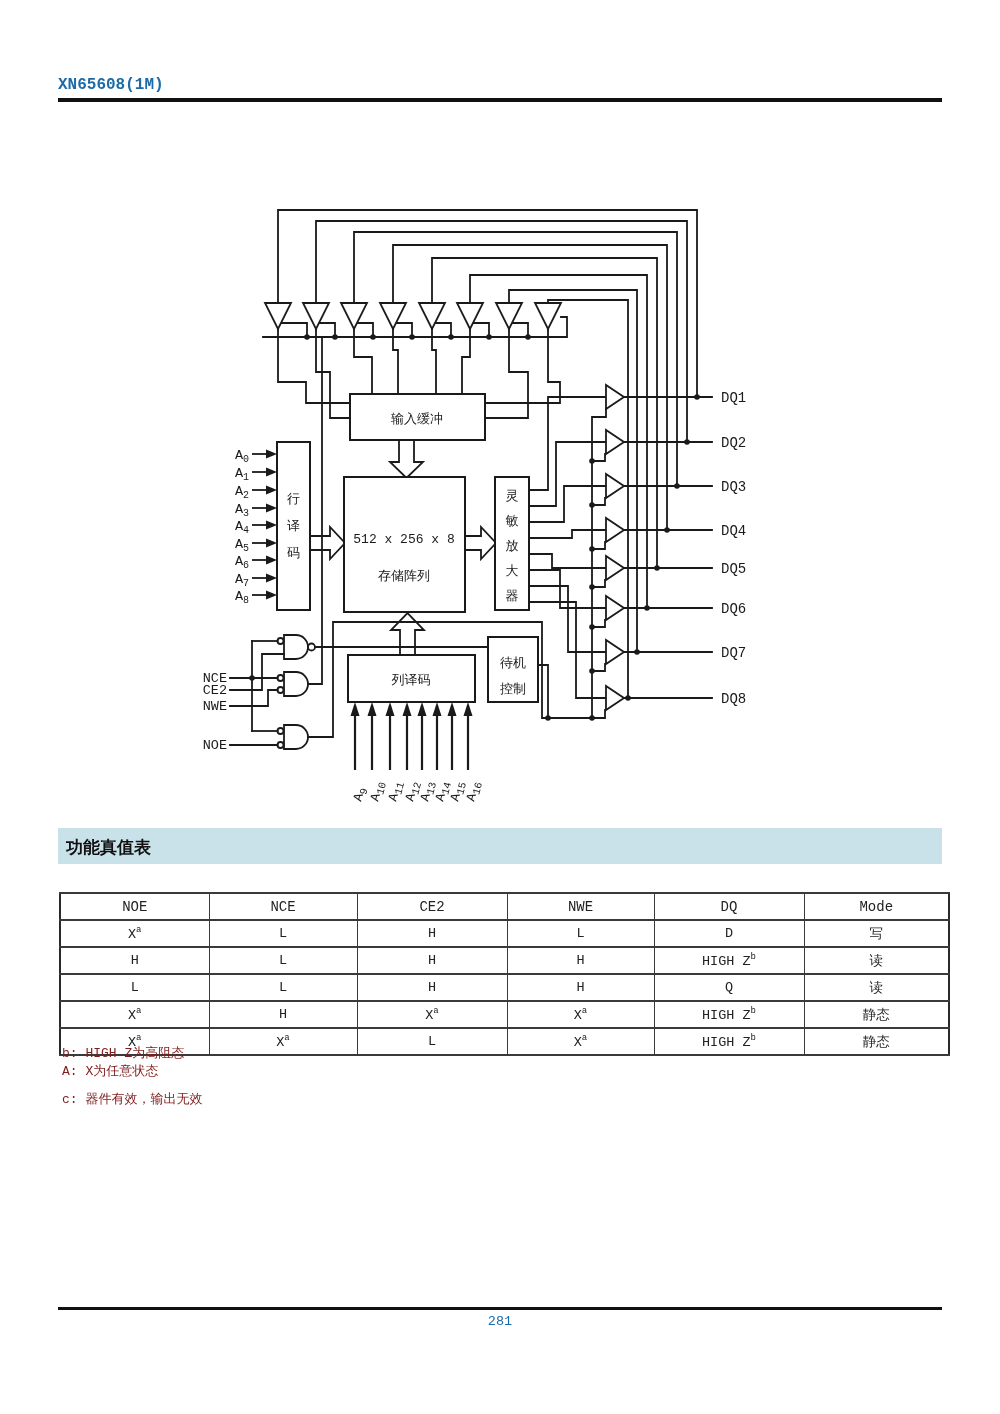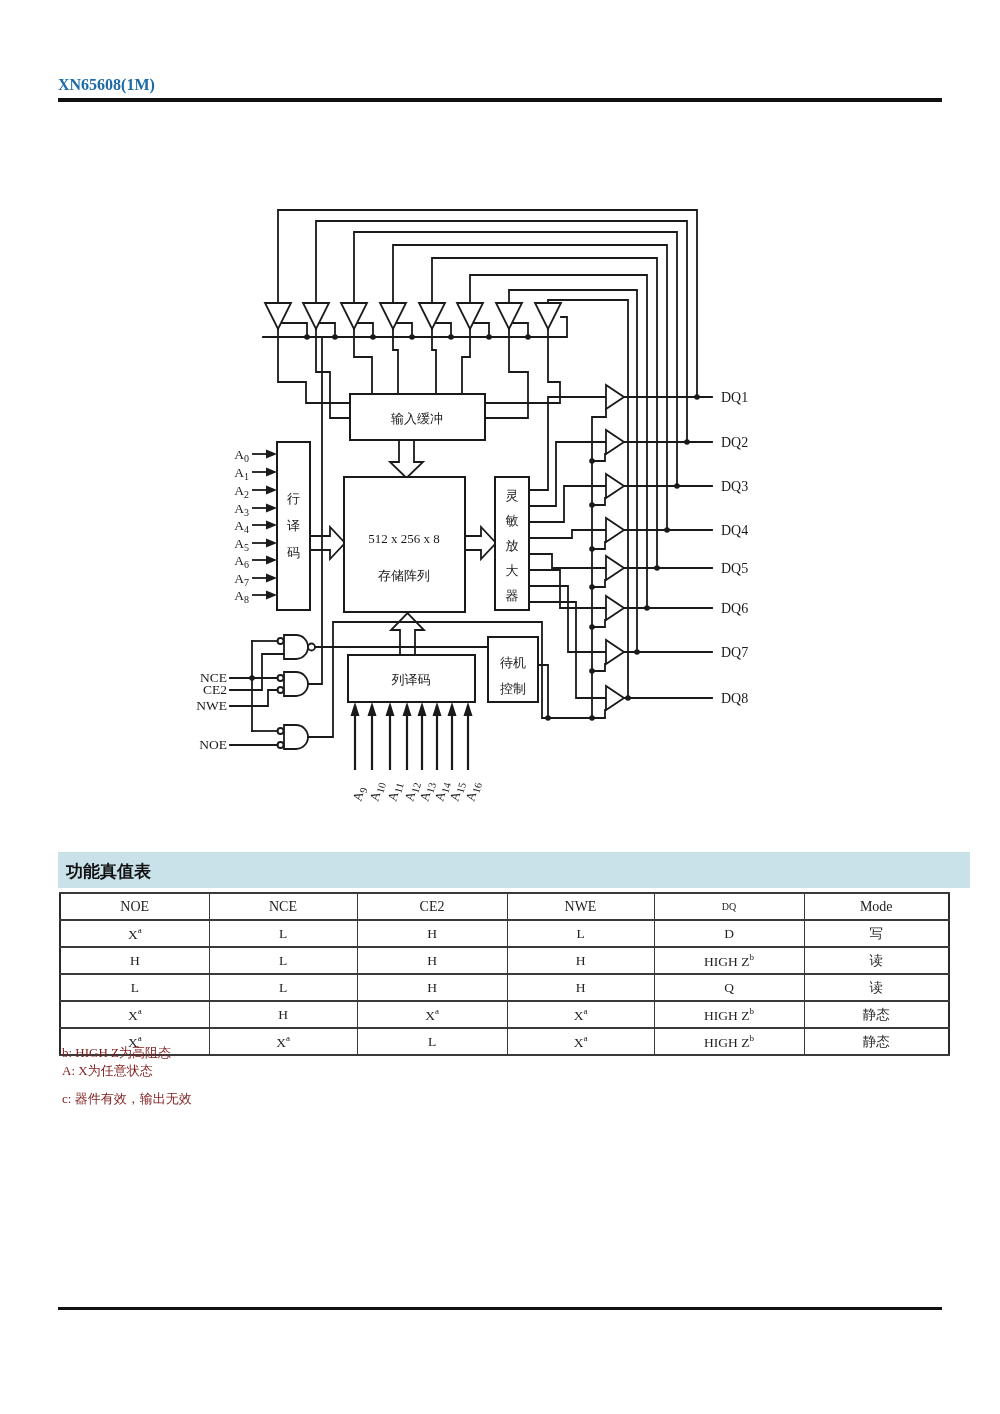--- a/index.html
+++ b/index.html
@@ -1,24 +1,24 @@
 <!DOCTYPE html>
 <html><head>
 <meta charset="utf-8">
 <style>
   html,body{margin:0;padding:0;background:#ffffff;}
   #page{position:relative;width:1000px;height:1414px;background:#ffffff;overflow:hidden;
-        font-family:Liberation Serif, serif;color:#1a1a1a;}
+        font-family:Liberation Mono, monospace;color:#1a1a1a;}
   .abs{position:absolute;}
   #doc-title{left:58px;top:76px;font-size:16px;font-weight:bold;color:#1c6ba8;}
   #top-rule{left:58px;top:98px;width:884px;height:4px;background:#111;}
   .section-band{left:58px;width:884px;height:36px;background:#c9e2ea;}
   .section-band .band-label{position:absolute;left:8px;top:8px;font-size:17px;font-weight:bold;color:#111;}
   #band-schematic{top:138px;}
-  #band-truth{top:852px;padding-left:28px;}
+  #band-truth{top:828px;}
   #diagram-svg{left:0;top:0;}
   
   #truth-table{left:59px;top:892px;border-collapse:collapse;table-layout:fixed;}
   #truth-table td,#truth-table th{border:1px solid #3a3a3a;border-top-width:2px;border-bottom-width:2px;
       height:25px;padding:0;text-align:center;vertical-align:middle;font-weight:normal;
       font-size:13.5px;color:#222;}
   #truth-table{border:2px solid #2a2a2a;}
   #truth-table sup{font-size:9px;}
   .footnote{left:62px;font-size:13px;color:#7f1d1d;}
   #footnote-a{top:1062px;} #footnote-b{top:1044px;} #footnote-c{top:1090px;}
@@ -300,21 +300,21 @@
       <col style="width:147px">
         <col style="width:150px">
         <col style="width:145px">
     </colgroup>
     <tbody id="truth-table-body">
         <tr>
           <th style="font-size: 14px;">NOE</th>
           <th style="font-size: 14px;">NCE</th>
           <th style="font-size: 14px;">CE2</th>
           <th style="font-size: 14px;">NWE</th>
-          <th style="font-size: 10px;">DQ</th>
+          <th style="font-size: 14px;">DQ</th>
           <th style="font-size: 14px; margin-left: 35px;">Mode</th>
         </tr>
         <tr>
           <td>X<sup>a</sup></td>
           <td>L</td>
           <td>H</td>
           <td>L</td>
           <td>D</td>
           <td>写</td>
         </tr>
@@ -351,13 +351,14 @@
           <td>静态</td>
         </tr>
       </tbody>
   </table>
 
   <div id="footnote-a" class="abs footnote">A:  X为任意状态</div>
   <div id="footnote-b" class="abs footnote">b:  HIGH Z为高阻态</div>
   <div id="footnote-c" class="abs footnote">c:  器件有效，输出无效</div>
 
   <div id="footer-rule" class="abs"></div>
+  <div id="page-number" class="abs">281</div>
 </div>
 
 </body></html>

